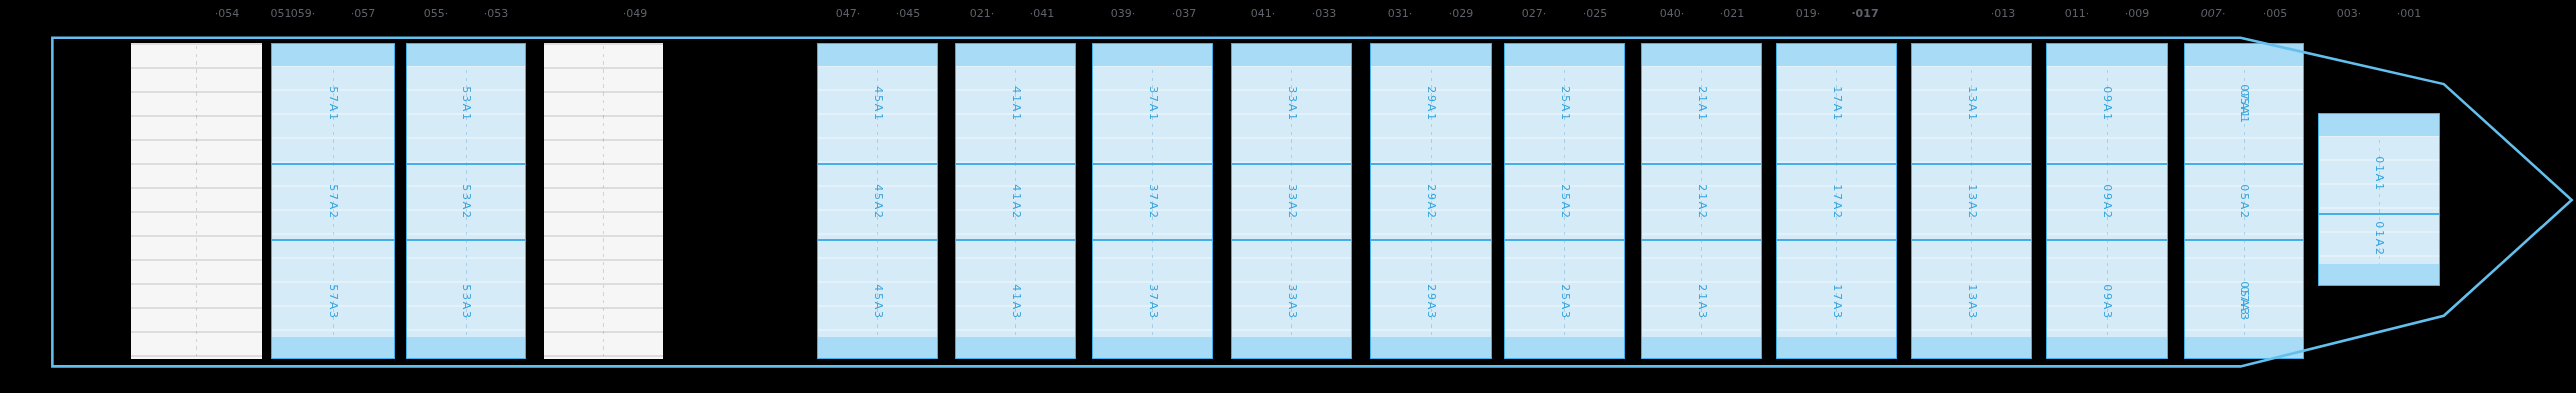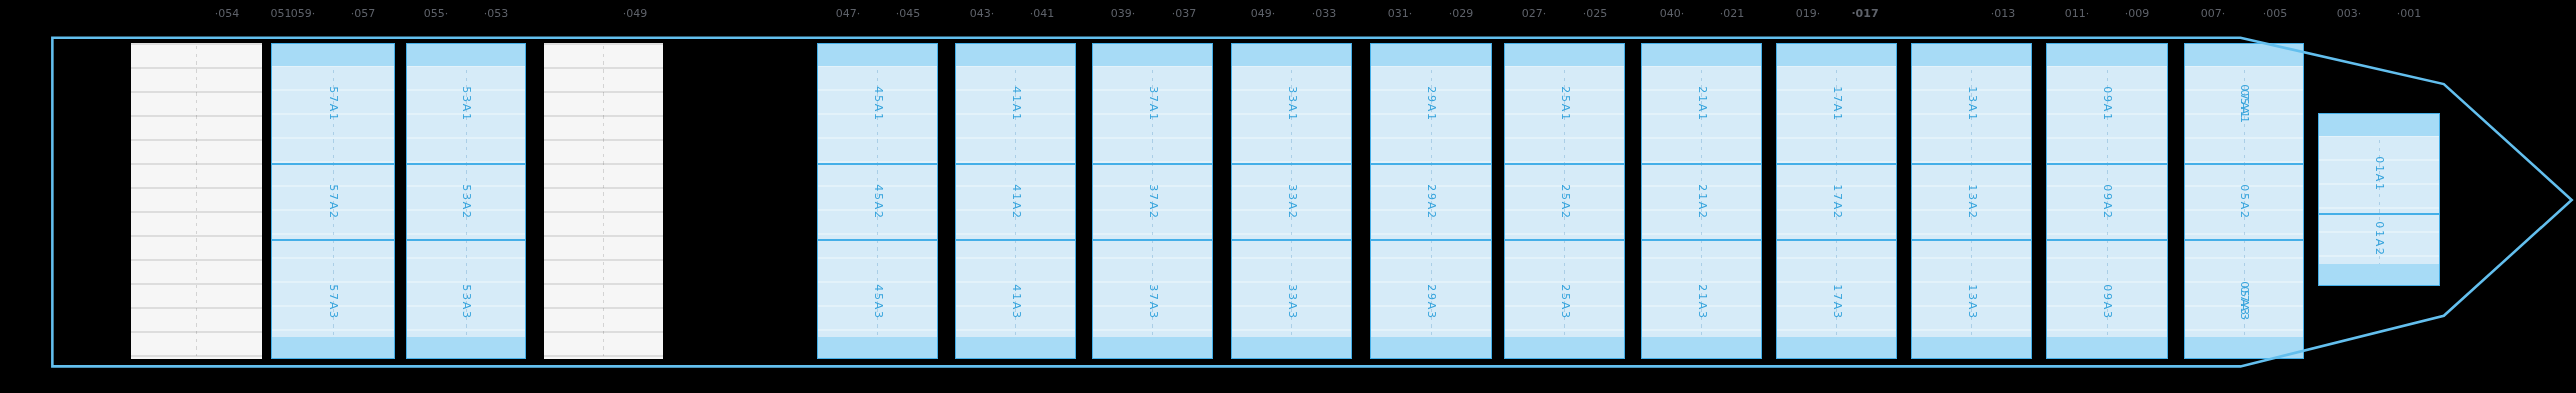--- a/index.html
+++ b/index.html
@@ -53,39 +53,39 @@
   <div id="ruler">
       <span class="rlab" style="left: 227px;">·054</span>
       <span class="rlab" style="left: 281px;">051</span>
       <span class="rlab" style="left: 303px;">059·</span>
       <span class="rlab" style="left: 363px;">·057</span>
       <span class="rlab" style="left: 436px;">055·</span>
       <span class="rlab" style="left: 496px;">·053</span>
       <span class="rlab" style="left: 635px;">·049</span>
       <span class="rlab" style="left: 848px;">047·</span>
       <span class="rlab" style="left: 908px;">·045</span>
-      <span class="rlab" style="left: 982px;">043·</span>
+      <span class="rlab" style="left: 982px;">021·</span>
       <span class="rlab" style="left: 1042px;">·041</span>
       <span class="rlab" style="left: 1123px;">039·</span>
       <span class="rlab" style="left: 1184px;">·037</span>
-      <span class="rlab" style="left: 1263px;">049·</span>
+      <span class="rlab" style="left: 1263px;">041·</span>
       <span class="rlab" style="left: 1324px;">·033</span>
       <span class="rlab" style="left: 1400px;">031·</span>
       <span class="rlab" style="left: 1461px;">·029</span>
       <span class="rlab" style="left: 1534px;">027·</span>
       <span class="rlab" style="left: 1595px;">·025</span>
       <span class="rlab" style="left: 1672px;">040·</span>
       <span class="rlab" style="left: 1732px;">·021</span>
       <span class="rlab" style="left: 1808px;">019·</span>
       <span class="rlab" style="left: 1865px; font-weight: bold;">·017</span>
       <span class="rlab" style="left: 1941px; margin-top: 40px;">015·</span>
       <span class="rlab" style="left: 2003px;">·013</span>
       <span class="rlab" style="left: 2077px;">011·</span>
       <span class="rlab" style="left: 2137px;">·009</span>
-      <span class="rlab" style="left: 2213px;">007·</span>
+      <span class="rlab" style="left: 2213px; font-style: italic;">007·</span>
       <span class="rlab" style="left: 2275px;">·005</span>
       <span class="rlab" style="left: 2349px;">003·</span>
       <span class="rlab" style="left: 2409px;">·001</span>
     </div>
   <div id="bays">
       <div class="col empty" style="left: 131px; width: 131px; top: 43px; height: 316px;">
         <div class="rows"></div>
         <div class="dash"></div>
       </div>
       <div class="col cargo" style="left: 271px; width: 124px; top: 43px; height: 316px;">

